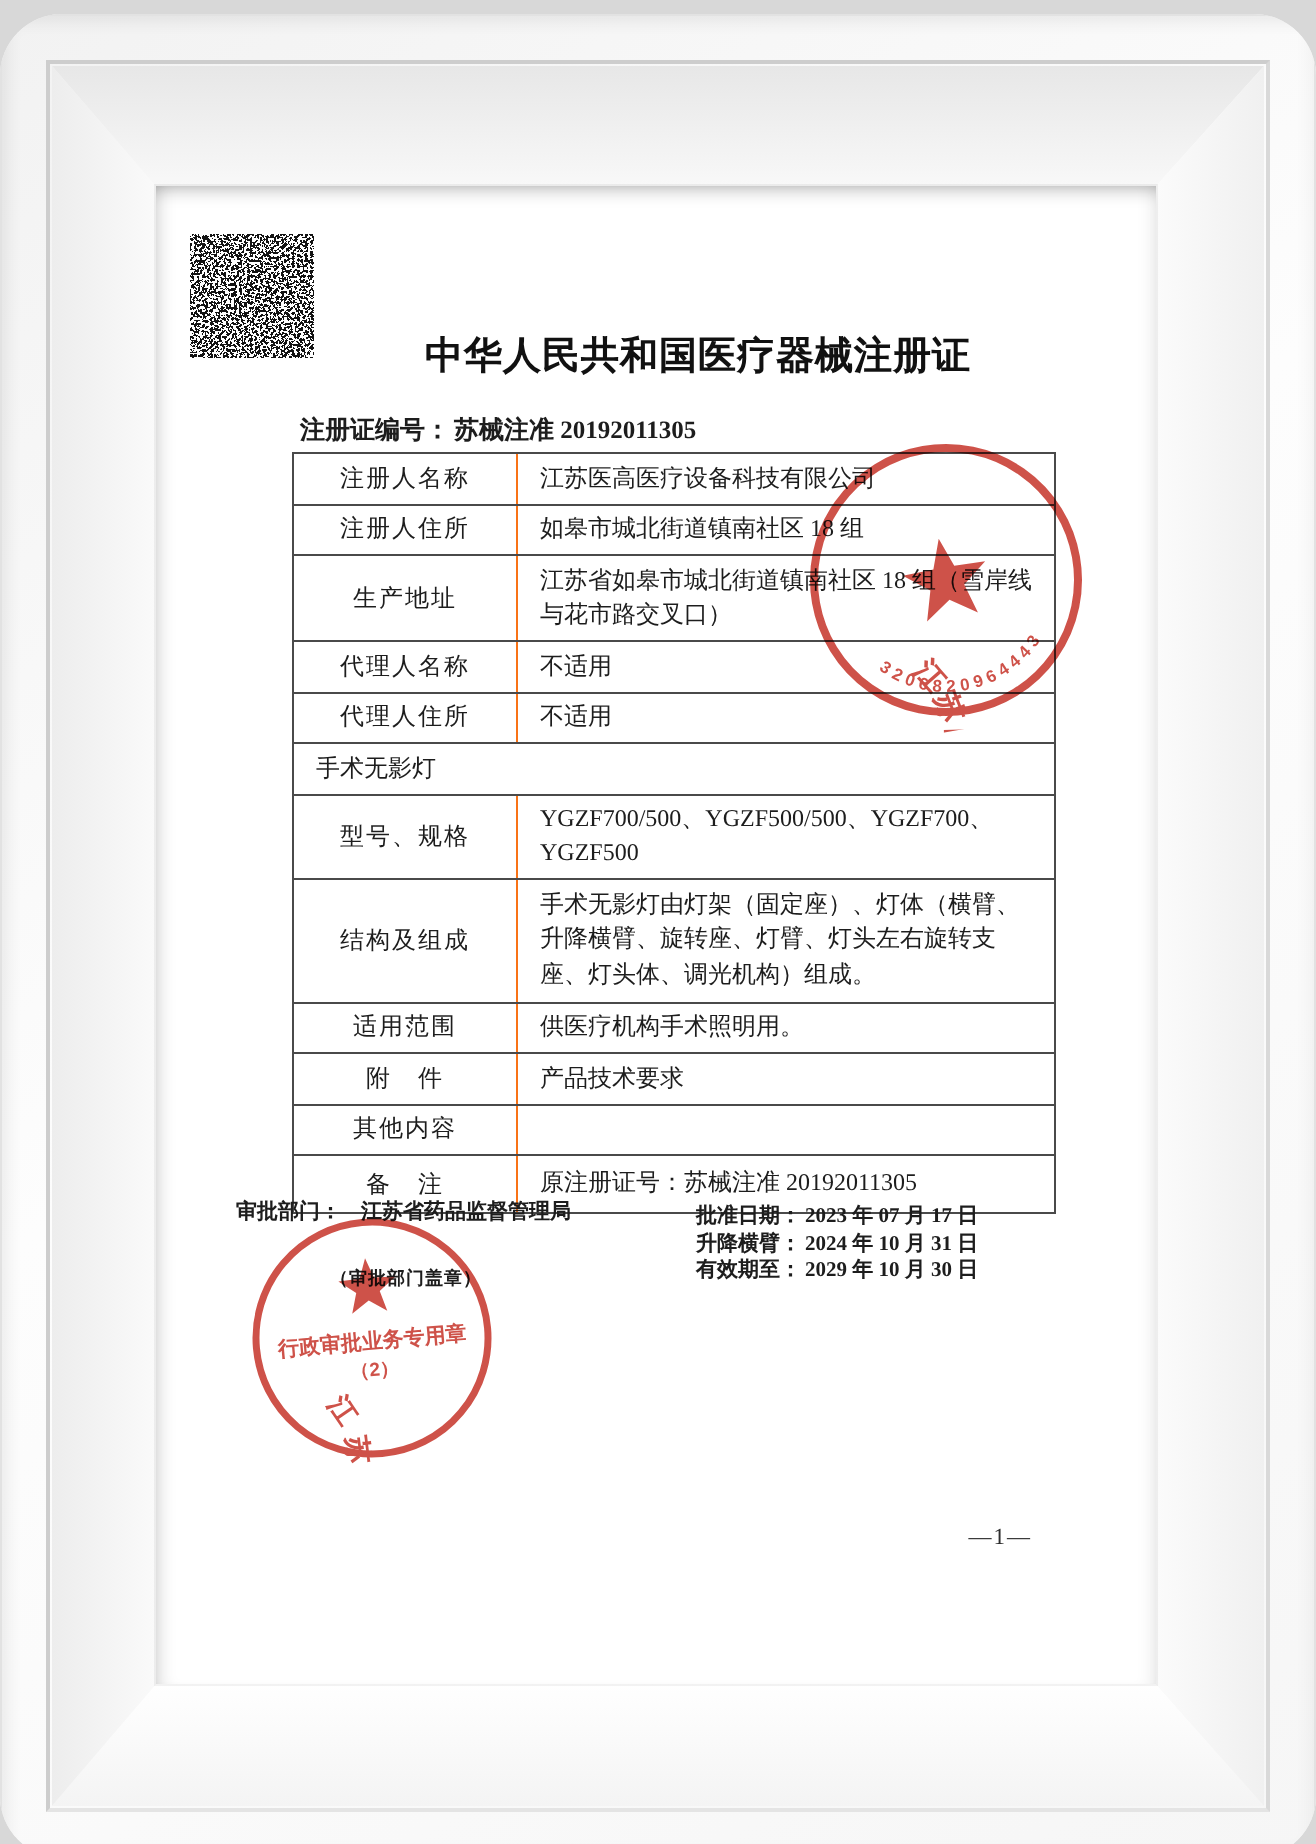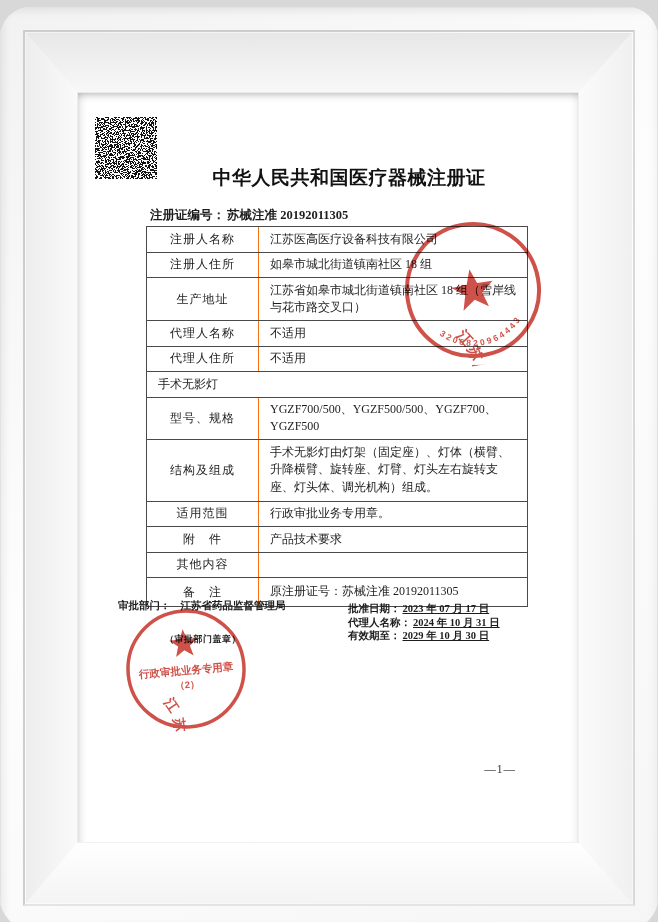--- a/index.html
+++ b/index.html
@@ -52,21 +52,21 @@
   .trow.last { min-height:29px; }
   .tcell-label { width:112px; border-right:1px solid #f97316; display:flex;
     align-items:center; justify-content:center; text-align:center; padding:2px 4px; letter-spacing:1px; }
   .tcell-value { flex:1; display:flex; align-items:center; padding:3px 6px 3px 11px; line-height:17.5px; }
 
   .footer-left { position:absolute; left:40px; top:506px; font-size:10.5px; font-weight:600; }
   .footer-left .dept { margin-left:10px; }
   .stamp-note { position:absolute; left:87px; top:540px; font-size:9px; font-weight:600; letter-spacing:.5px; }
 
   .footer-dates { position:absolute; left:270px; top:509px; font-size:10.5px; font-weight:600; line-height:13.5px; }
-  .date-line .dval { margin-left:2px;text-decoration:underline; }
+  .date-line .dval { margin-left:2px; }
 
   .page-number { position:absolute; right:62px; top:670px; font-size:11.5px; color:#2e2e2e; letter-spacing:1px; }
 
   .seal { position:absolute; mix-blend-mode:multiply; opacity:.88; }
   .seal-company { left:320px; top:122px; width:150px; height:150px; transform:rotate(-10deg); }
   .seal-authority { left:43px; top:511px; width:130px; height:130px; transform:rotate(-5deg); }
   .seal svg { display:block; width:100%; height:100%; }
   .seal text { font-family:"Liberation Sans","DejaVu Sans",sans-serif; font-weight:700; }
 </style>
 </head>
@@ -132,21 +132,21 @@
       <div class="trow">
         <div class="tcell-label">型号、规格</div>
         <div class="tcell-value">YGZF700/500、YGZF500/500、YGZF700、YGZF500</div>
       </div>
       <div class="trow tall-3">
         <div class="tcell-label">结构及组成</div>
         <div class="tcell-value">手术无影灯由灯架（固定座）、灯体（横臂、升降横臂、旋转座、灯臂、灯头左右旋转支座、灯头体、调光机构）组成。</div>
       </div>
       <div class="trow">
         <div class="tcell-label">适用范围</div>
-        <div class="tcell-value">行政审批业务专用章。</div>
+        <div class="tcell-value">供医疗机构手术照明用。</div>
       </div>
       <div class="trow">
         <div class="tcell-label">附　件</div>
         <div class="tcell-value">产品技术要求</div>
       </div>
       <div class="trow">
         <div class="tcell-label">其他内容</div>
         <div class="tcell-value"></div>
       </div>
       <div class="trow last">
@@ -158,21 +158,21 @@
     <div class="footer-left">
       <span>审批部门：</span><span class="dept">江苏省药品监督管理局</span>
     </div>
     <div class="stamp-note">（审批部门盖章）</div>
 
     <div class="footer-dates">
       <div class="date-line">
         <span>批准日期：</span><span class="dval">2023 年 07 月 17 日</span>
       </div>
       <div class="date-line">
-        <span>代理人名称：</span><span class="dval">2024 年 10 月 31 日</span>
+        <span>升降横臂：</span><span class="dval">2024 年 10 月 31 日</span>
       </div>
       <div class="date-line">
         <span>有效期至：</span><span class="dval">2029 年 10 月 30 日</span>
       </div>
     </div>
 
     <div class="page-number">—1—</div>
 
     <div class="seal seal-company">
       <svg viewBox="0 0 150 150" xmlns="http://www.w3.org/2000/svg">

